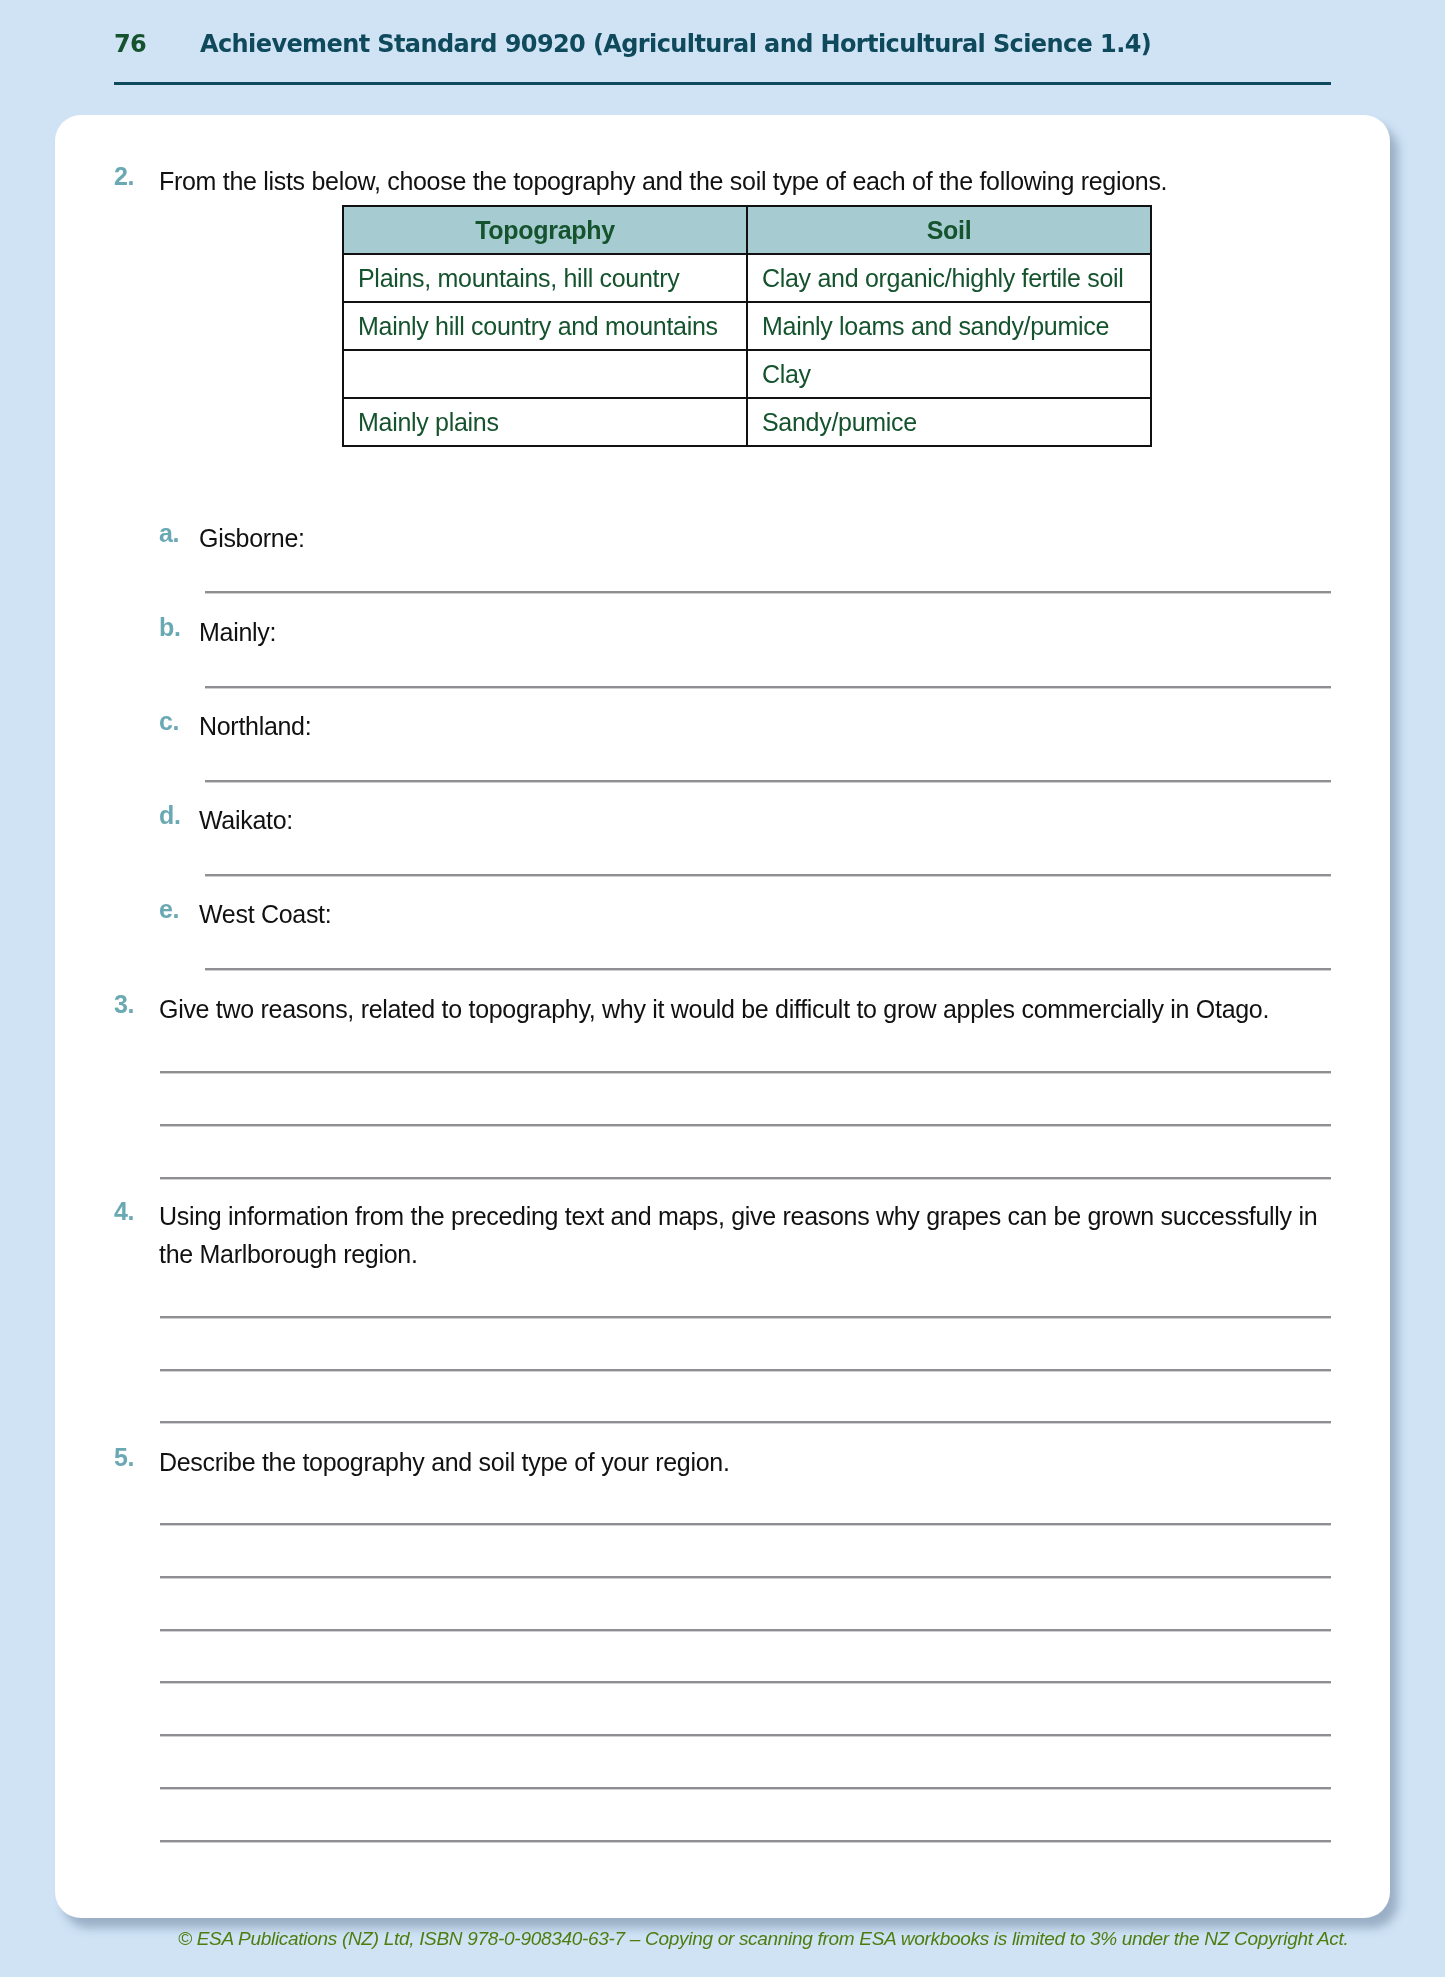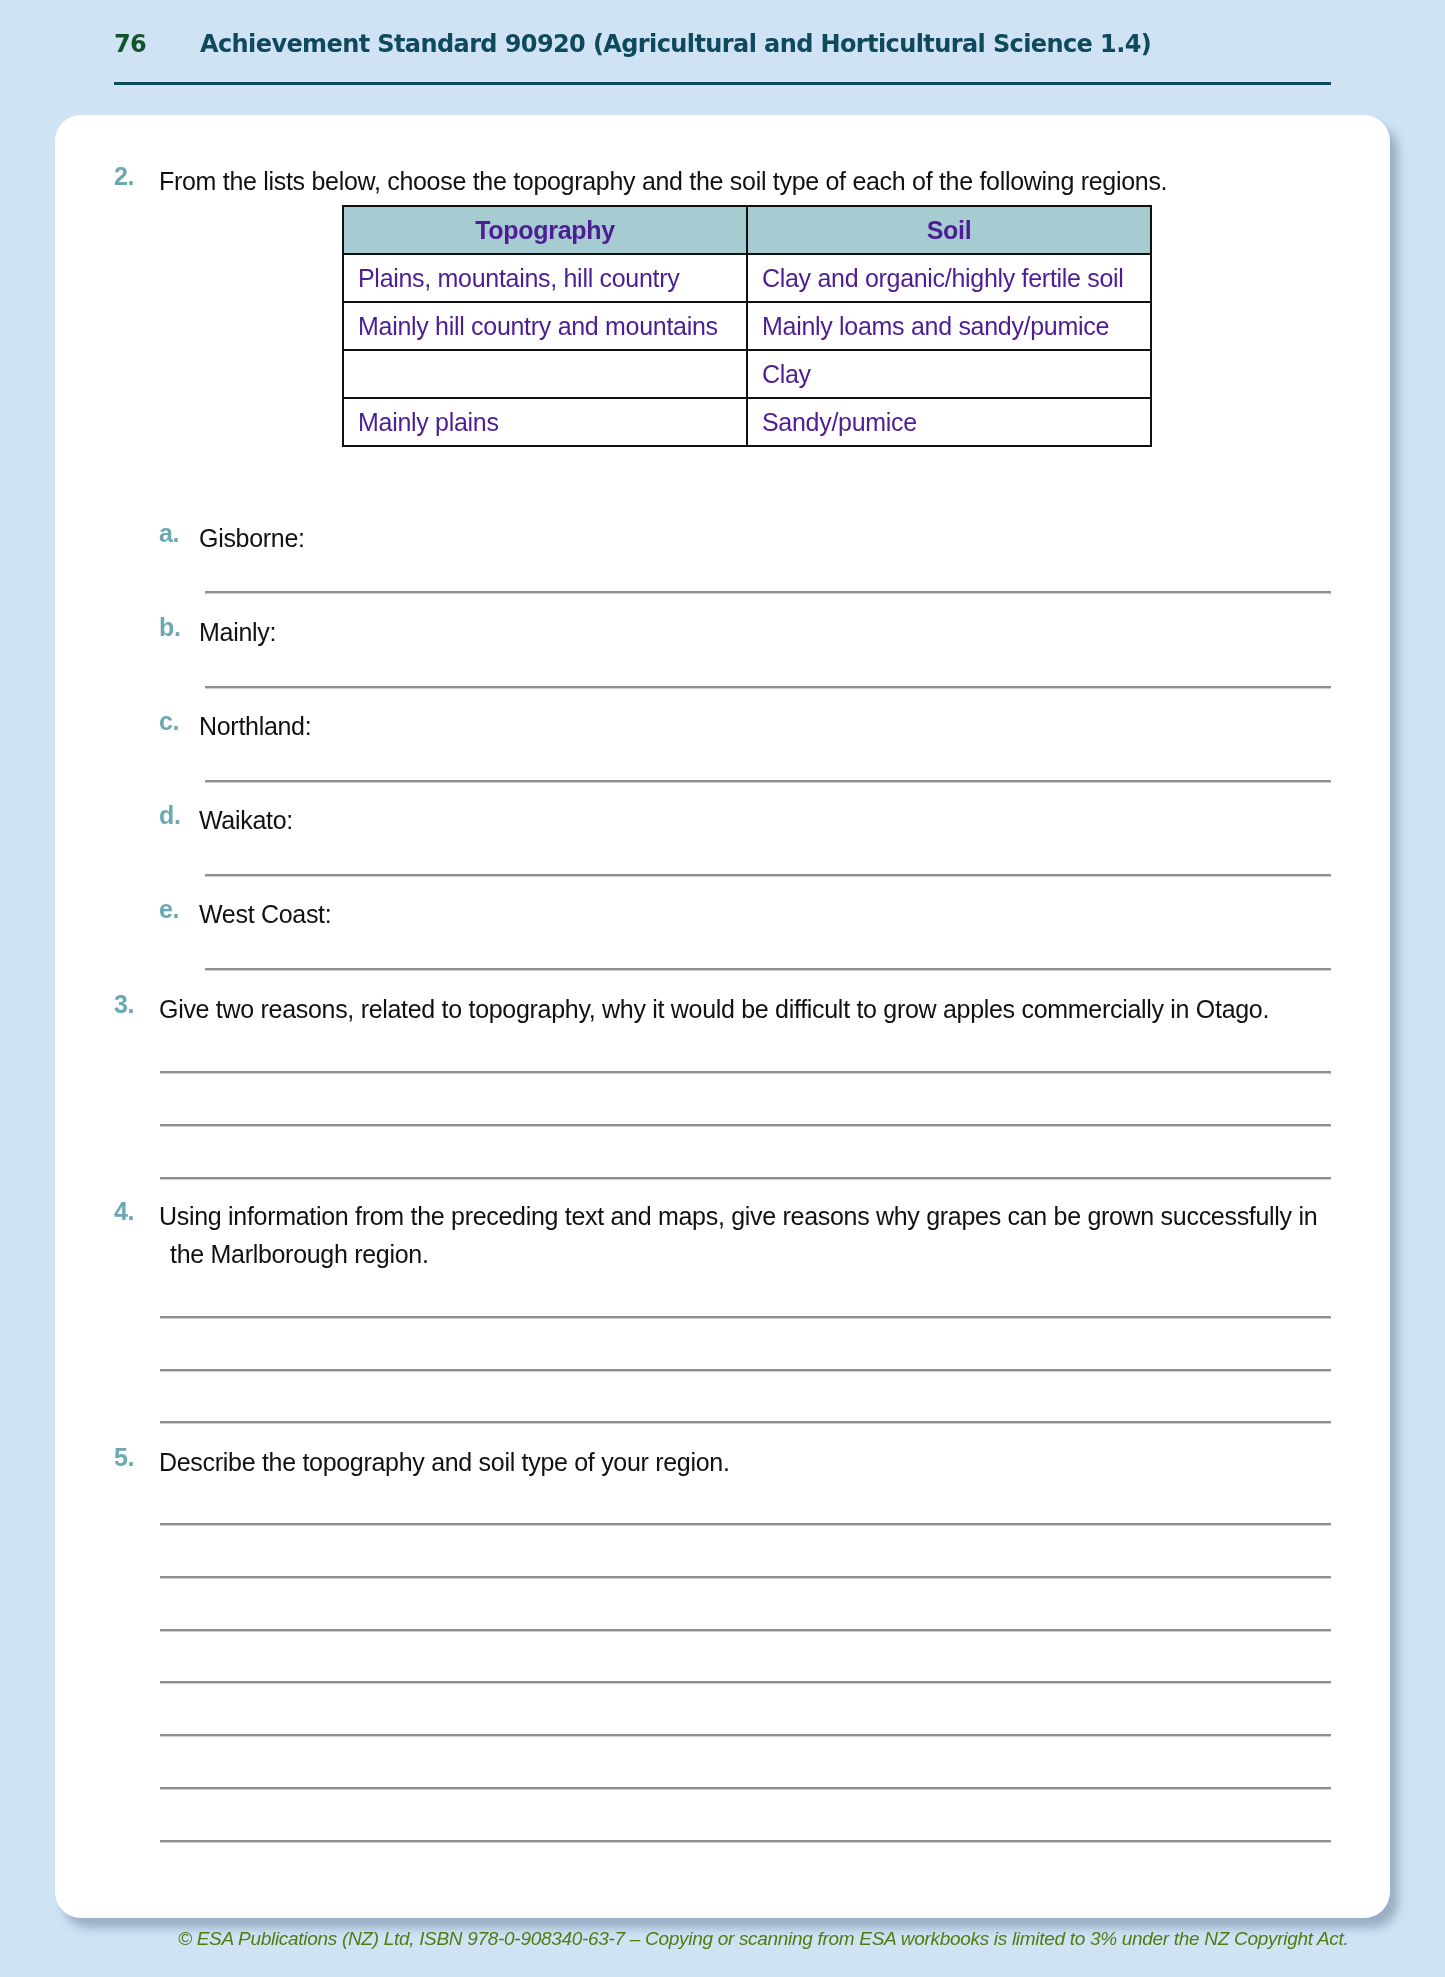--- a/index.html
+++ b/index.html
@@ -31,21 +31,21 @@
     letter-spacing: -0.3px;
   }
   .q .num {
     position: absolute; left: 0; top: 0; color: #6aa9b4; font-weight: bold;
   }
   .q .txt { position: absolute; left: 45px; top: 0; line-height: 38px; }
   .sub .num { color: #6aa9b4; font-weight: bold; }
   .sub .txt { left: 40px; }
   table.ref {
     position: absolute; left: 342px; top: 205px;
-    border-collapse: collapse; font-size: 25px; color: #4c1d95;
+    border-collapse: collapse; font-size: 25px; color: #14532d;
     letter-spacing: -0.3px;
   }
   table.ref th, table.ref td {
     border: 2px solid #111; height: 46px; padding: 0 14px;
     text-align: left; white-space: nowrap;
   }
   table.ref th {
     background: #a6cbd1; text-align: center; font-weight: bold;
   }
   table.ref .c1 { width: 374px; }
@@ -137,21 +137,21 @@
   <span class="num">3.</span>
   <span class="txt">Give two reasons, related to topography, why it would be difficult to grow apples commercially in Otago.</span>
 </div>
 <div class="line" style="left:160px; top:1071px; width:1171px;"></div>
 <div class="line" style="left:160px; top:1124px; width:1171px;"></div>
 <div class="line" style="left:160px; top:1177px; width:1171px;"></div>
 
 <div class="q" style="left:114px; top:1197px;">
   <span class="num">4.</span>
   <span class="txt">Using information from the preceding text and maps, give reasons why grapes can be grown successfully in</span>
-  <span class="txt" style="top:38px;margin-left:11px;">the Marlborough region.</span>
+  <span class="txt" style="top:38px;">the Marlborough region.</span>
 </div>
 <div class="line" style="left:160px; top:1316px; width:1171px;"></div>
 <div class="line" style="left:160px; top:1369px; width:1171px;"></div>
 <div class="line" style="left:160px; top:1421px; width:1171px;"></div>
 
 <div class="q" style="left:114px; top:1443px;">
   <span class="num">5.</span>
   <span class="txt">Describe the topography and soil type of your region.</span>
 </div>
 <div class="line" style="left:160px; top:1523px; width:1171px;"></div>

